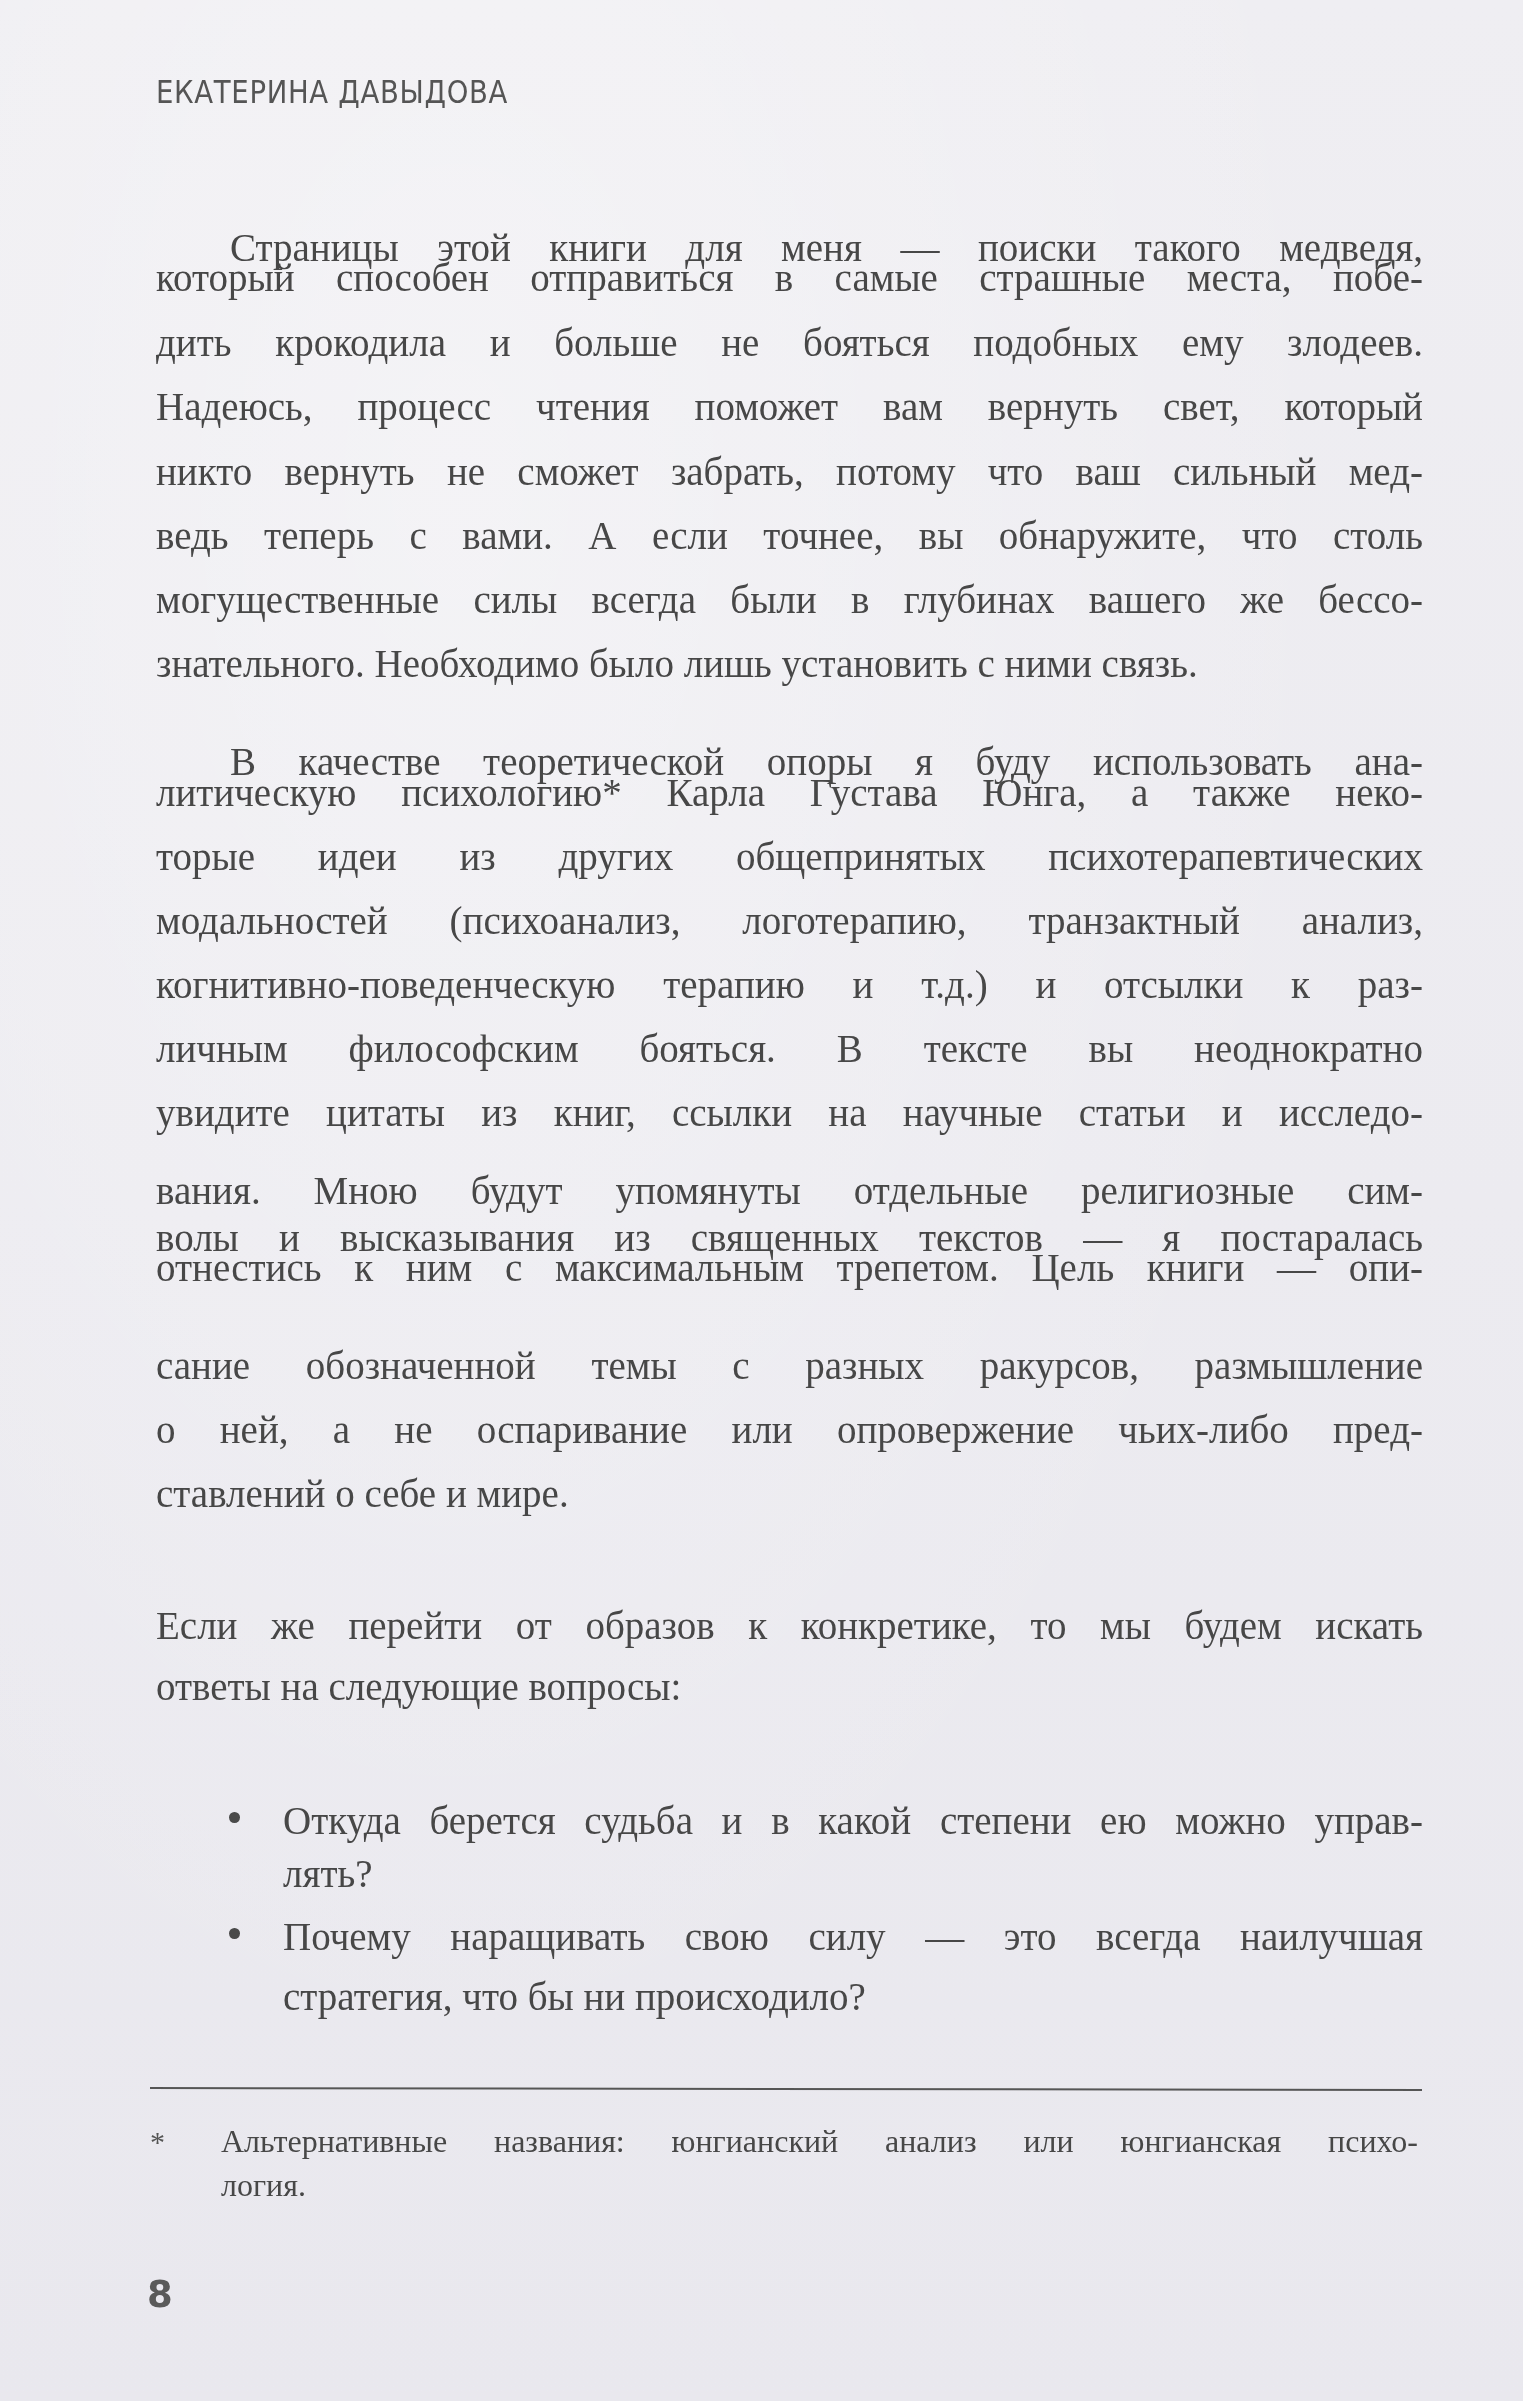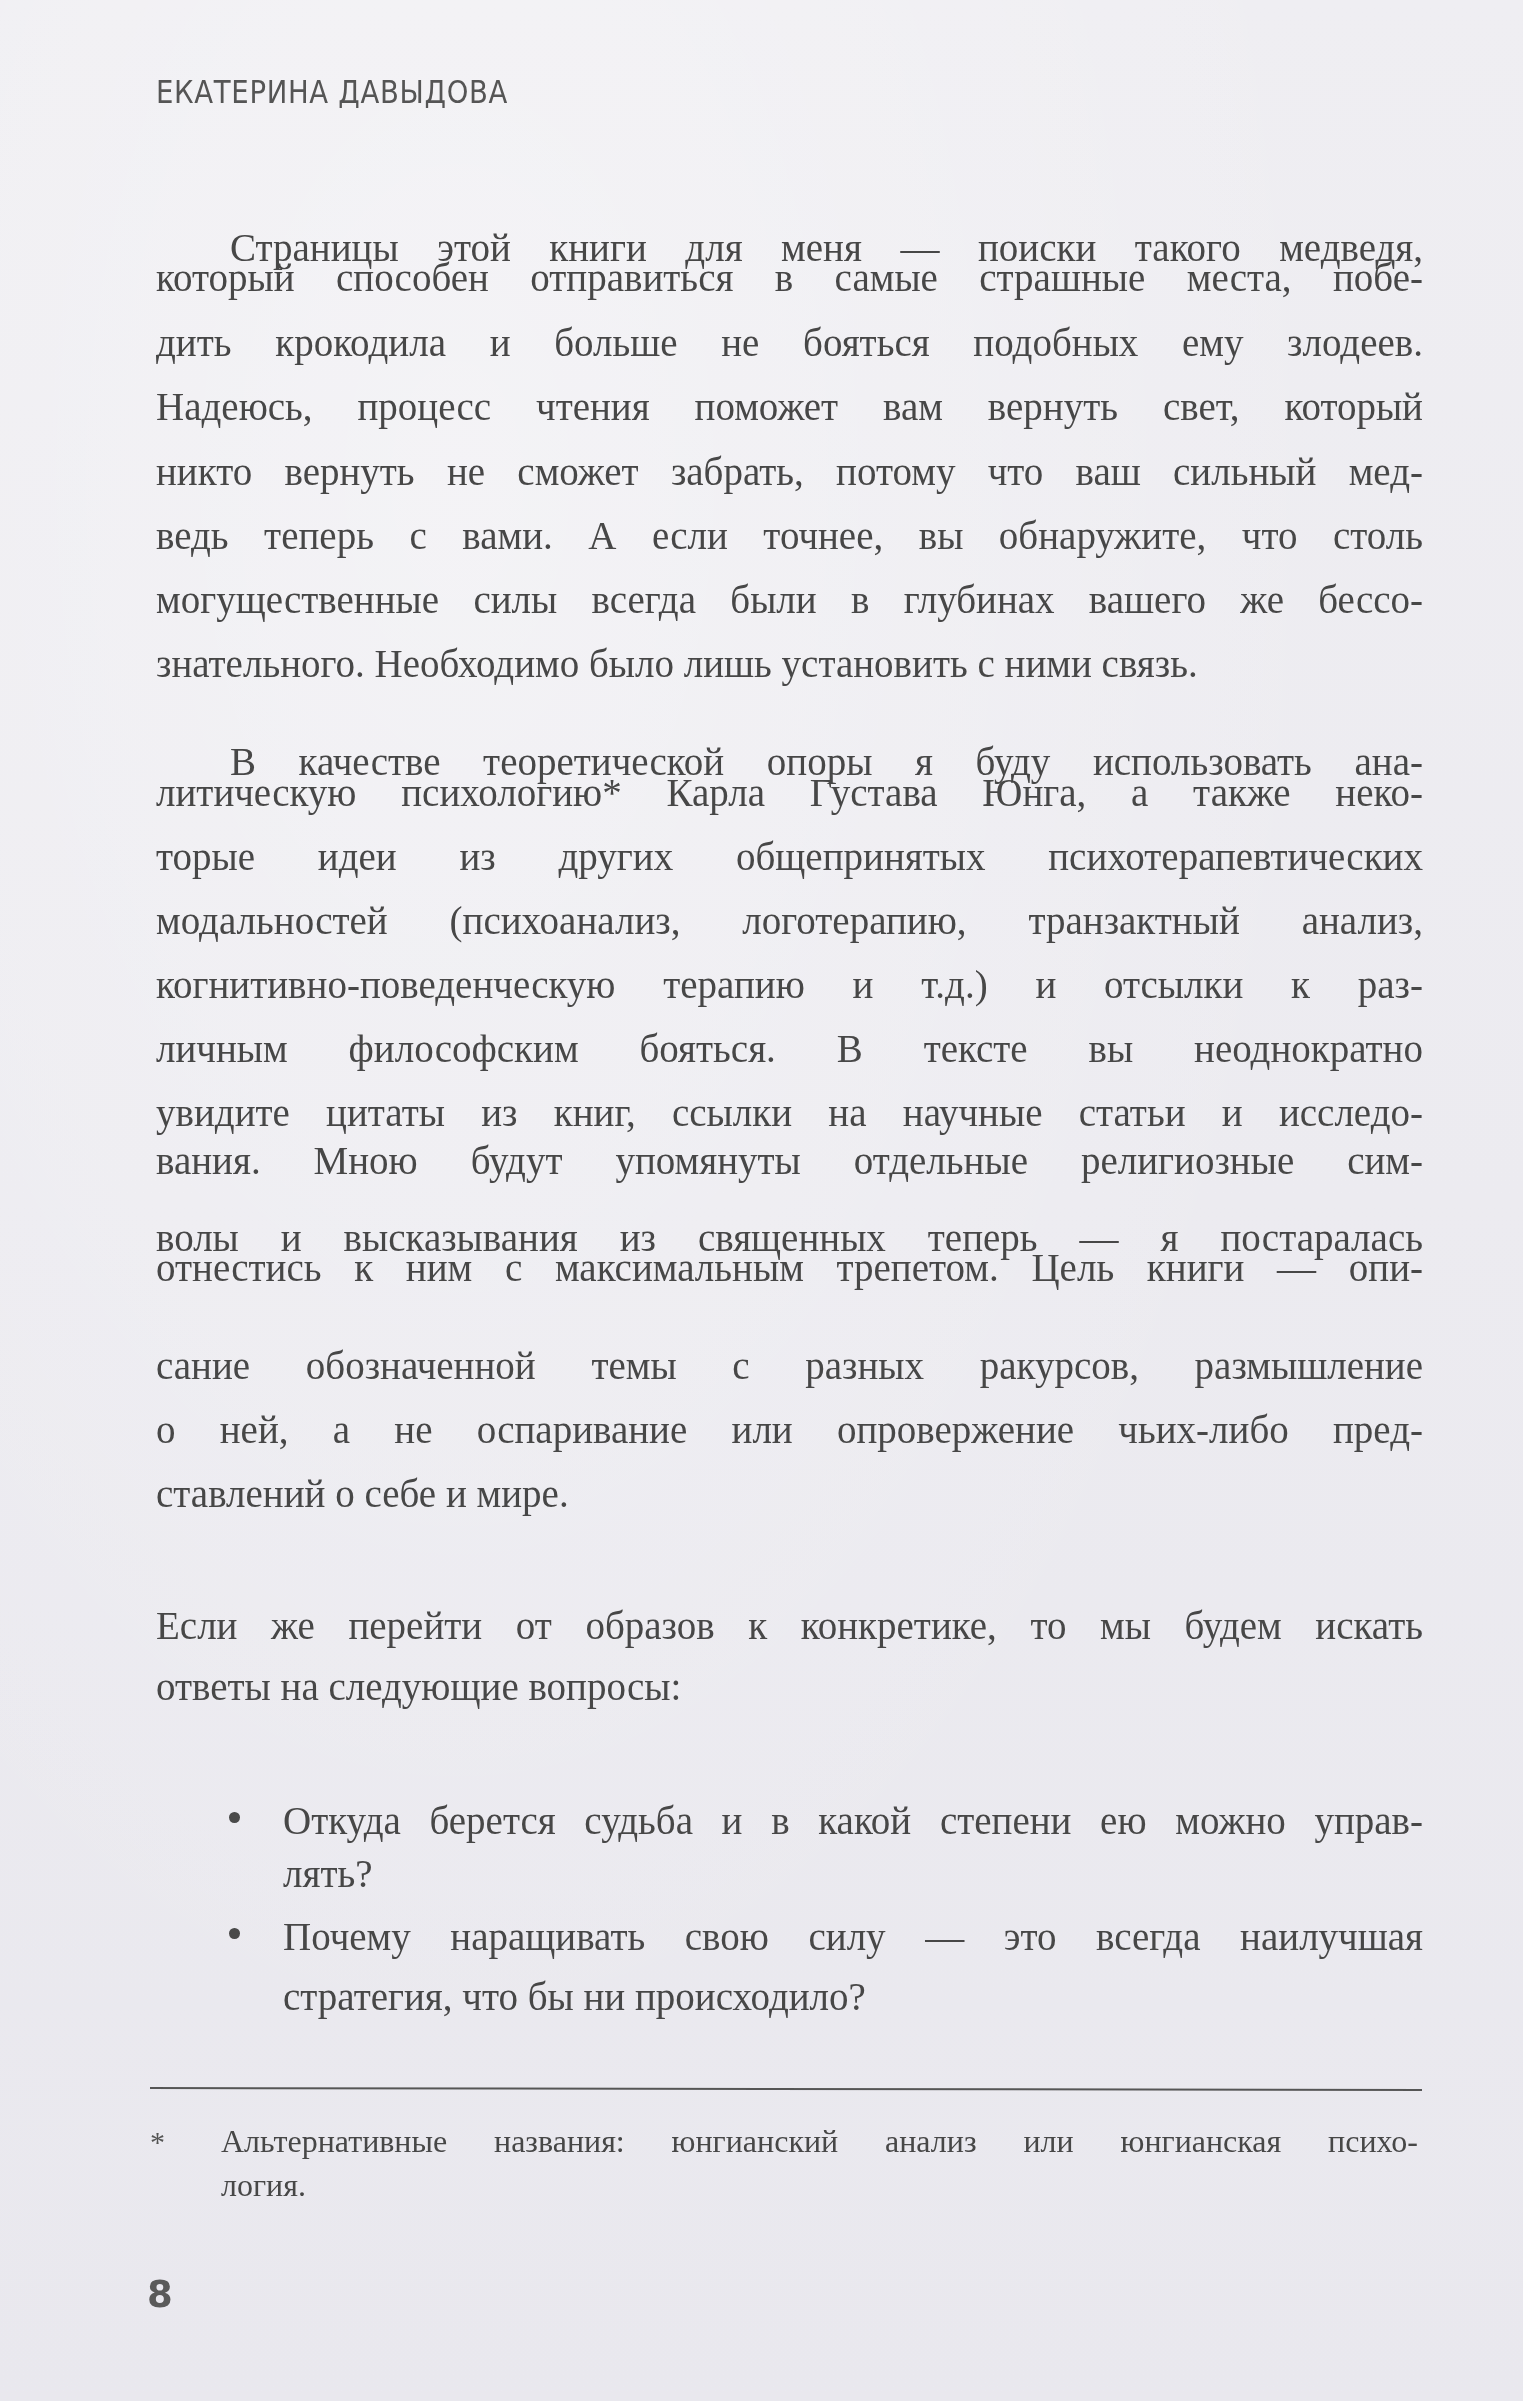--- a/index.html
+++ b/index.html
@@ -74,22 +74,22 @@
 </div>
 
 <div>
   <div class="line indent" style="top:705px">В качестве теоретической опоры я буду использовать ана-</div>
   <div class="line" style="top:769px">литическую психологию* Карла Густава Юнга, а также неко-</div>
   <div class="line" style="top:833px">торые идеи из других общепринятых психотерапевтических</div>
   <div class="line" style="top:897px">модальностей (психоанализ, логотерапию, транзактный анализ,</div>
   <div class="line" style="top:961px">когнитивно-поведенческую терапию и т.д.) и отсылки к раз-</div>
   <div class="line" style="top:1025px">личным философским бояться. В тексте вы неоднократно</div>
   <div class="line" style="top:1089px">увидите цитаты из книг, ссылки на научные статьи и исследо-</div>
-  <div class="line" style="top:1137px">вания. Мною будут упомянуты отдельные религиозные сим-</div>
-  <div class="line" style="top:1214px">волы и высказывания из священных теперь — я постаралась</div>
+  <div class="line" style="top:1167px">вания. Мною будут упомянуты отдельные религиозные сим-</div>
+  <div class="line" style="top:1214px">волы и высказывания из священных текстов — я постаралась</div>
   <div class="line" style="top:1244px">отнестись к ним с максимальным трепетом. Цель книги — опи-</div>
   <div class="line" style="top:1342px">сание обозначенной темы с разных ракурсов, размышление</div>
   <div class="line" style="top:1406px">о ней, а не оспаривание или опровержение чьих-либо пред-</div>
   <div class="line last" style="top:1470px">ставлений о себе и мире.</div>
 </div>
 
 <div>
   <div class="line" style="top:1602px">Если же перейти от образов к конкретике, то мы будем искать</div>
   <div class="line last" style="top:1663px">ответы на следующие вопросы:</div>
 </div>

